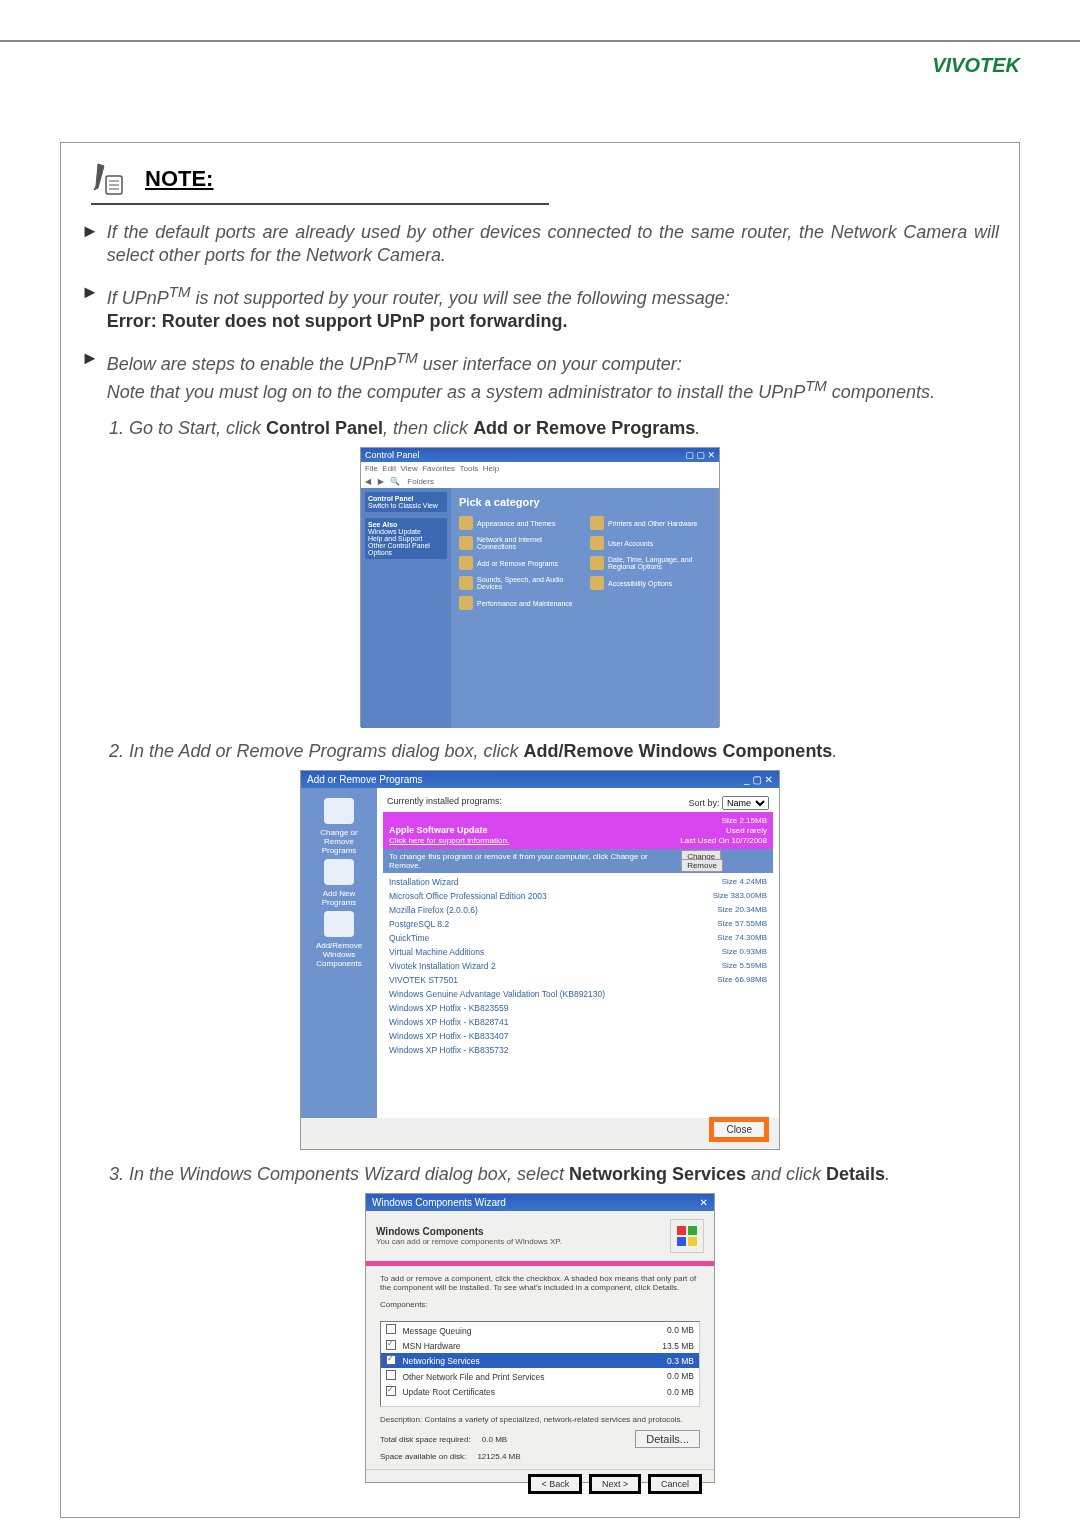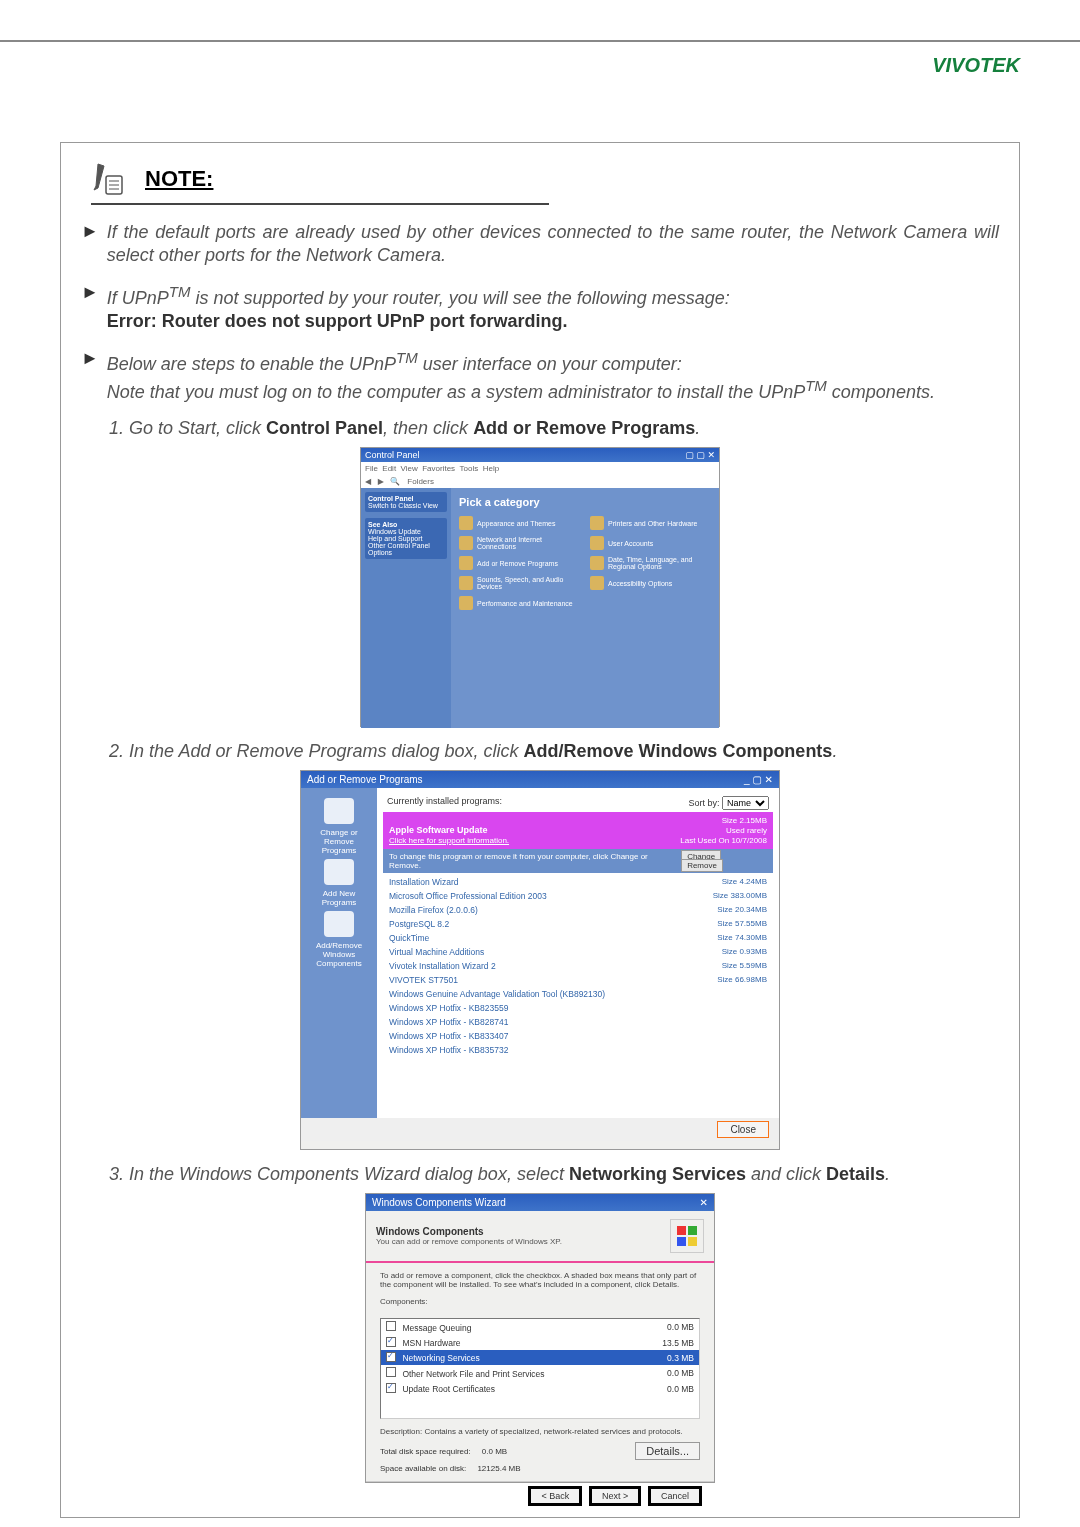--- a/index.html
+++ b/index.html
@@ -109,30 +109,30 @@
     .mock2 .sortbar { text-align:right; font-size:9px; color:#333; padding:2px 4px;}
     .mock2 .sortbar select { font-size:9px; }
     .mock2 .hl { background:#d946ef; color:#fff; padding:4px 6px; font-size:9px; display:flex; justify-content:space-between; align-items:flex-end;}
     .mock2 .hl .r { text-align:right; font-size:8px; line-height:1.2;}
     .mock2 .row2 { background:#6a8fc9; color:#fff; padding:3px 6px; font-size:8px; display:flex; justify-content:space-between;}
     .mock2 .row2 .btn { background:#e6e6e6; color:#333; border:1px solid #999; padding:1px 5px; font-size:8px; margin-left:3px;}
     .mock2 .list { padding:2px 0;}
     .mock2 .li { display:flex; justify-content:space-between; padding:2px 6px; font-size:8.5px; color:#36a;}
     .mock2 .li .r { color:#36a; font-size:8px;}
     .mock2 .foot { text-align:right; padding:6px 10px; background:#efefef;}
-    .mock2 .foot .btn { border:1px solid #f97316; background:#f5f5f5; padding:2px 12px; font-size:10px;}
+    .mock2 .foot .btn { border:5px solid #f97316; background:#f5f5f5; padding:2px 12px; font-size:10px;}
 
     .mock3 { width: 350px; height: 290px; }
     .mock3 .titlebar { background: linear-gradient(#2a5ebf,#3e73c9); color:#fff; font-size:10px; padding:3px 6px; display:flex; justify-content:space-between;}
-    .mock3 .hdr { display:flex; justify-content:space-between; padding:8px 10px; border-bottom:2px solid #ec4899; align-items:center;}
+    .mock3 .hdr { display:flex; justify-content:space-between; padding:8px 10px; border-bottom:5px solid #ec4899; align-items:center;}
     .mock3 .hdr .t { font-size:10px; font-weight:bold;}
     .mock3 .hdr .s { font-size:8px; color:#555;}
     .mock3 .logo { width:34px; height:34px; border:1px solid #ccc; display:flex; align-items:center; justify-content:center; }
     .mock3 .bodytxt { padding:8px 14px; font-size:8px; color:#444;}
-    .mock3 .complist { border:1px inset #ccc; margin:4px 14px; background:#fff; height:101px; overflow:hidden;}
+    .mock3 .complist { border:1px inset #ccc; margin:4px 14px; background:#fff; height:86px; overflow:hidden;}
     .mock3 .cli { display:flex; justify-content:space-between; padding:2px 5px; font-size:8.5px; align-items:center;}
     .mock3 .cli.sel { background:#2a5ebf; color:#fff;}
     .mock3 .cli .cb { width:10px; height:10px; border:1px solid #666; background:#fff; margin-right:4px; display:inline-block;}
     .mock3 .cli .cb.chk::after { content:"✓"; font-size:8px; color:#2a5ebf; position:relative; top:-3px;}
     .mock3 .desc { padding:4px 14px; font-size:8px; color:#444;}
     .mock3 .space { padding:2px 14px; font-size:8px; display:flex; justify-content:space-between; align-items:center;}
     .mock3 .btns { text-align:right; padding:8px 12px; border-top:1px solid #ccc; margin-top:6px;}
     .mock3 .btns .btn { border:3px solid #000000; background:#f2f2f2; padding:2px 10px; font-size:9px; margin-left:4px;}
   </style>
 </head>

